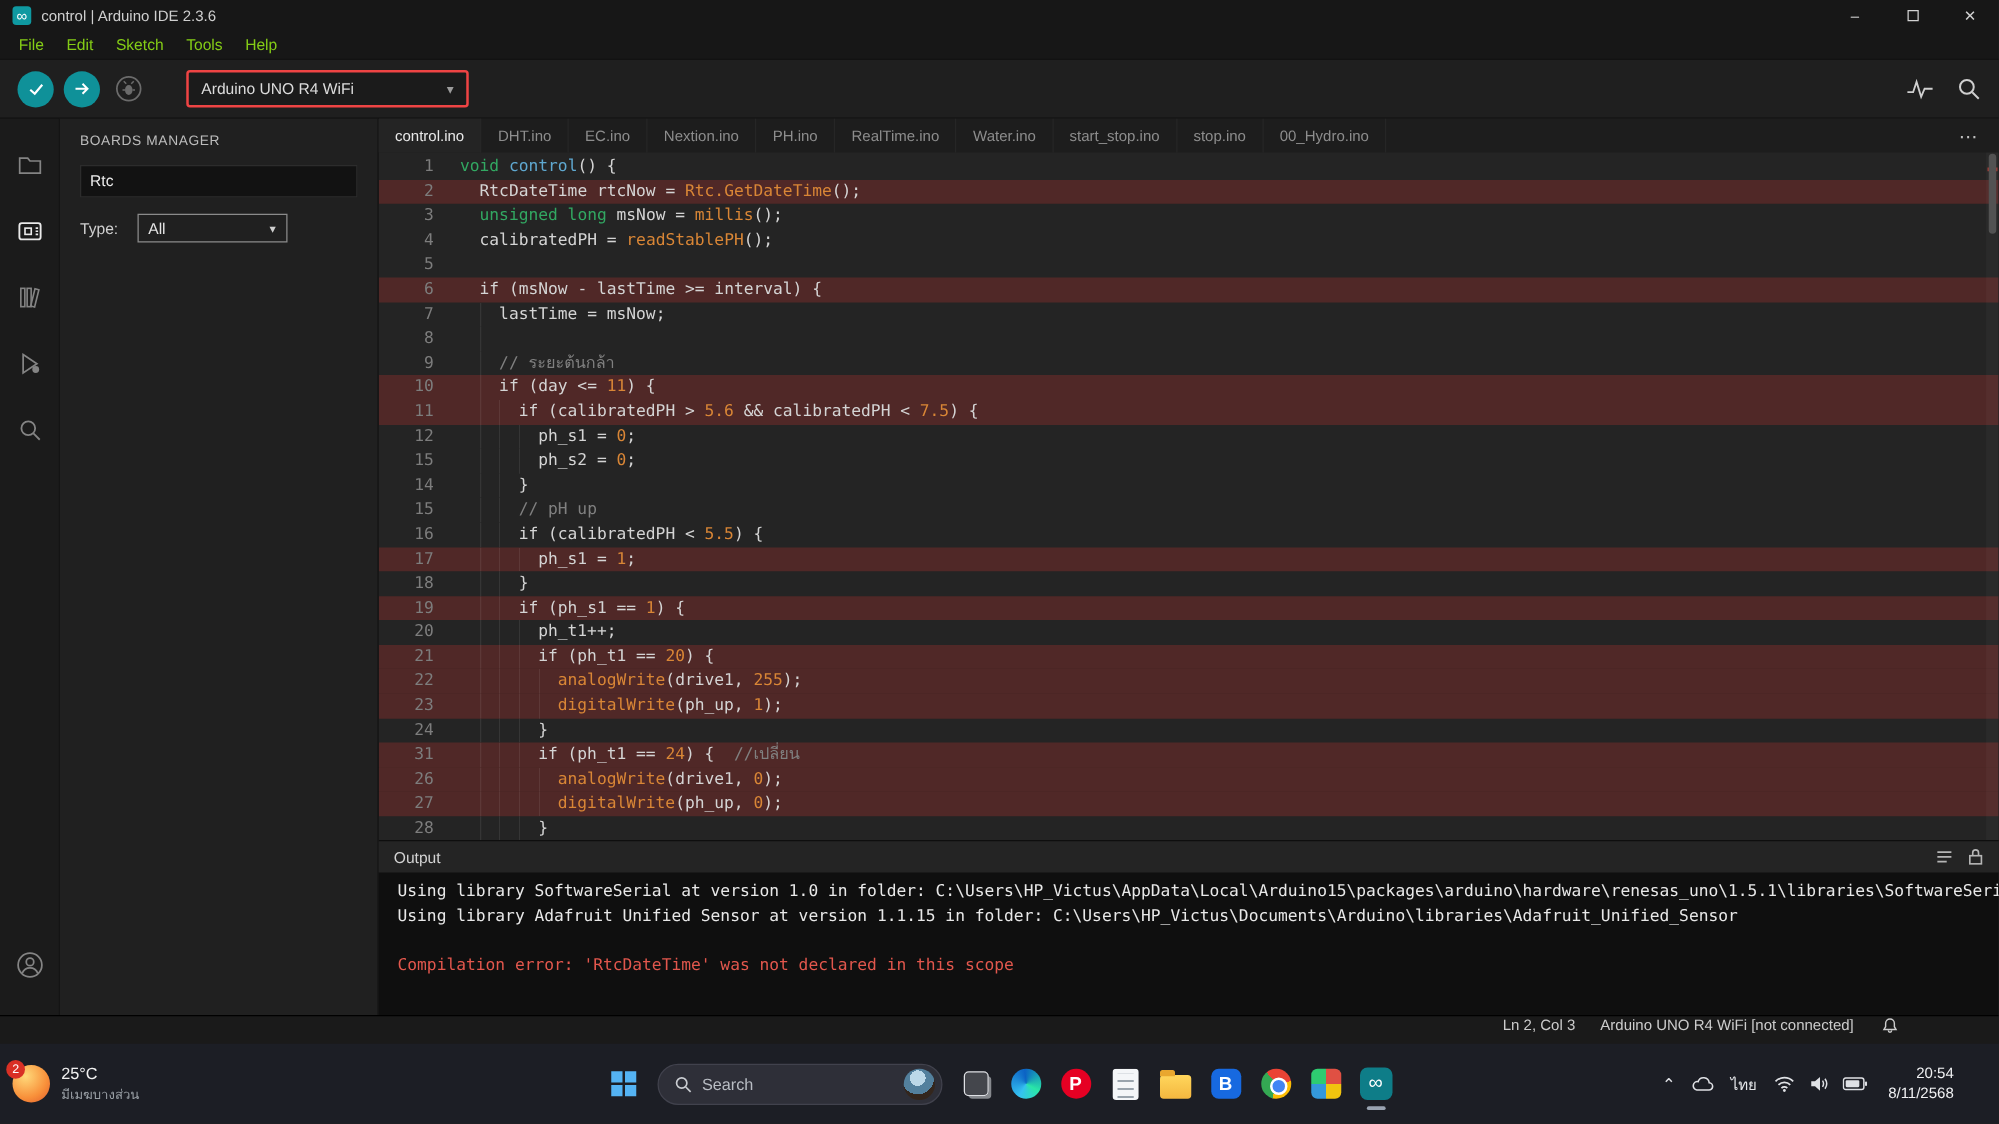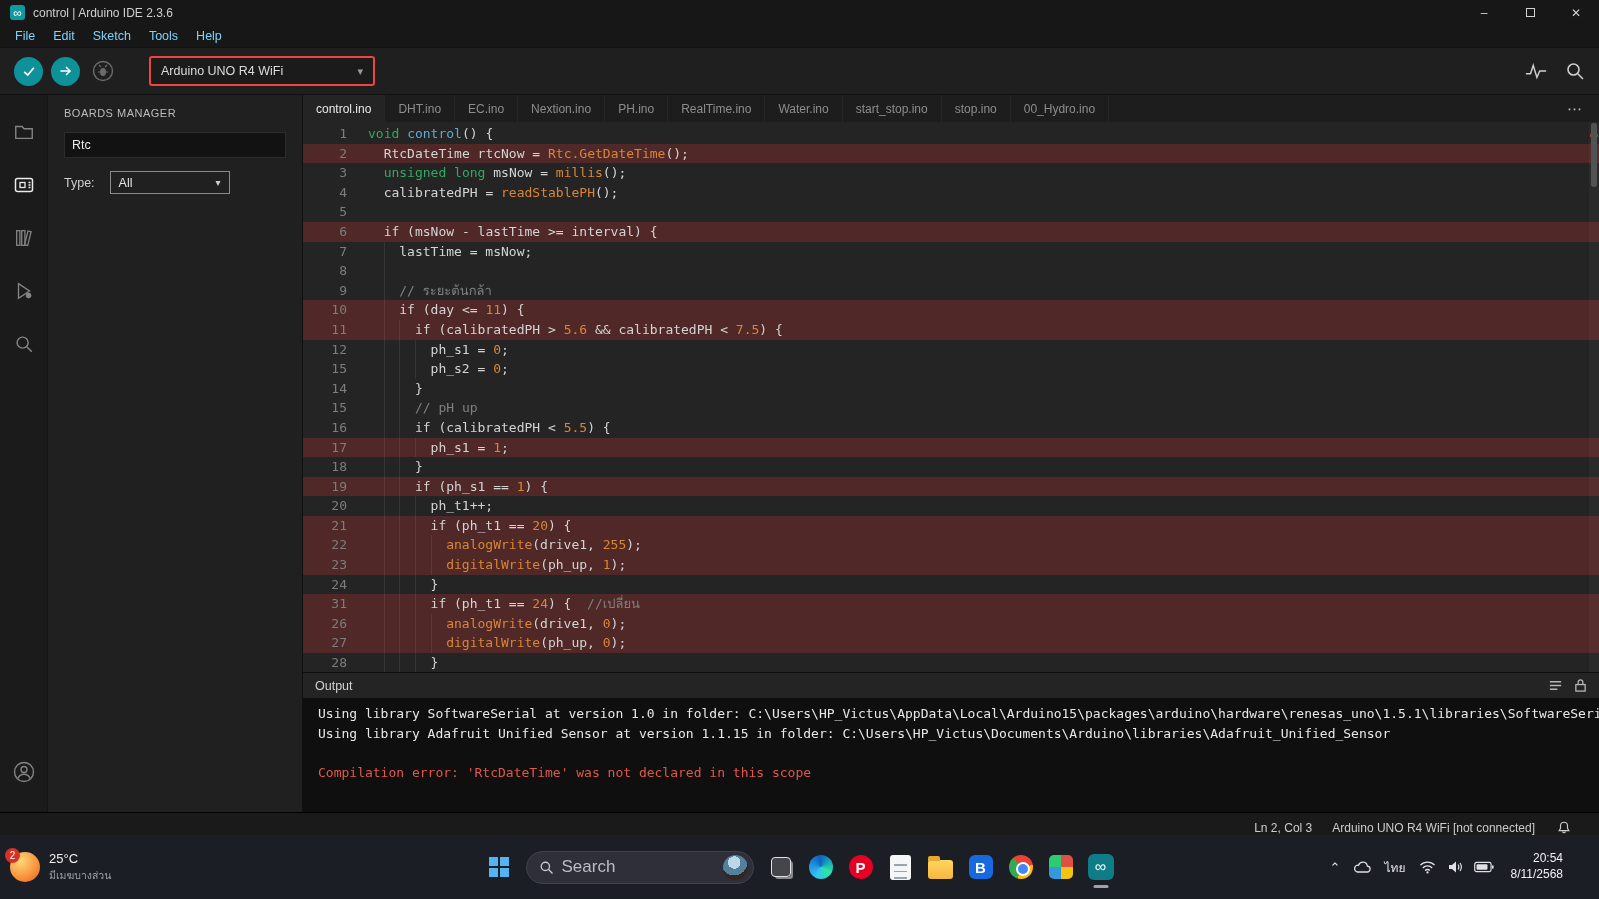--- a/index.html
+++ b/index.html
@@ -11,21 +11,21 @@
 
   .titlebar { height:25px; flex:none; background:#171717; display:flex; align-items:center; padding-left:10px; }
   .app-ico { width:15px; height:15px; border-radius:3px; background:#0f99a1; color:#fff; font-size:12px;
              display:flex; align-items:center; justify-content:center; line-height:1; }
   .tb-title { margin-left:8px; font-size:12px; color:#cfcfcf; }
   .win-btns { margin-left:auto; display:flex; height:100%; }
   .win-btn { width:46px; display:flex; align-items:center; justify-content:center; color:#d2d2d2; font-size:12px; }
   .max-box { width:9px; height:9px; border:1px solid #d2d2d2; }
 
   .menubar { height:23px; flex:none; background:#171717; display:flex; align-items:center; padding-left:6px; border-bottom:1px solid #121212; }
-  .menu-item { padding:0 9px; font-size:12.5px; color:#7dd3fc; height:100%; display:flex; align-items:center; }
+  .menu-item { padding:0 9px; font-size:12.5px; color:#84cc16; height:100%; display:flex; align-items:center; }
 
   .toolbar { height:47px; flex:none; background:#1f1f1f; display:flex; align-items:center; padding:0 14px; border-bottom:1px solid #111; }
   .round-btn { width:29px; height:29px; border-radius:50%; margin-right:8px; display:flex; align-items:center; justify-content:center; }
   .round-btn.teal { background:#0f9199; }
   .round-btn.ghost { background:transparent; }
   .board-select { margin-left:24px; width:226px; height:30px; background:#1b1b1b; border:2px solid #ef4444; border-radius:3px;
                   display:flex; align-items:center; padding:0 10px; font-size:12.5px; color:#dcdcdc; }
   .board-select .caret { margin-left:auto; color:#9c9c9c; font-size:11px; }
   .toolbar-right { margin-left:auto; display:flex; gap:18px; align-items:center; color:#cfcfcf; }
 
@@ -72,41 +72,41 @@
 
   .out-head { height:26px; flex:none; background:#242424; border-top:1px solid #0e0e0e; display:flex; align-items:center; padding:0 12px; }
   .out-title { font-size:12.5px; color:#d2d2d2; }
   .out-icons { margin-left:auto; display:flex; gap:11px; color:#b5b5b5; align-items:center; }
   .output { height:114px; flex:none; background:#0f0f0f; font-family:"DejaVu Sans Mono", monospace; font-size:13px;
             line-height:19.5px; padding:6px 0 0 15px; overflow:hidden; }
   .out-line { white-space:pre; }
   .out-line.plain { color:#e8e8e8; }
   .out-line.error { color:#e2574d; }
 
-  .statusbar { height:23px; flex:none; background:#1a1a1a; border-top:1px solid #000; display:flex; align-items:flex-end;
-               justify-content:flex-end; padding-right:28px; font-size:12px; color:#cccccc; }
+  .statusbar { height:23px; flex:none; background:#1a1a1a; border-top:1px solid #000; display:flex; align-items:flex-start;
+               justify-content:flex-end; padding-right:80px; font-size:12px; color:#cccccc; }
   .sb-cursor { margin-right:20px; }
   .sb-board { margin-right:22px; }
 
   
   .taskbar { height:64px; background:#1c1e25; position:relative; display:flex; align-items:center; justify-content:center; }
   .tb-weather { position:absolute; left:10px; display:flex; align-items:center; gap:9px; }
   .w-icon { width:30px; height:30px; border-radius:50%; background:radial-gradient(circle at 35% 30%, #ffd97a, #f8903a 60%, #e05a2b); position:relative; }
   .w-badge { position:absolute; left:-5px; top:-4px; width:15px; height:15px; border-radius:50%; background:#d93025; color:#fff;
              font-size:10px; display:flex; align-items:center; justify-content:center; }
   .w-temp { font-size:13px; color:#f0f0f0; }
   .w-desc { font-size:10.5px; color:#9aa0a6; margin-top:1px; }
 
   .tb-center { display:flex; align-items:center; gap:14px; }
   .tb-icon { width:26px; height:26px; display:flex; align-items:center; justify-content:center; position:relative; }
   .start-grid { width:20px; height:20px; display:grid; grid-template-columns:1fr 1fr; gap:2px; }
   .start-grid div { background:#54b3f3; }
   .tb-search { width:228px; height:33px; border-radius:17px; background:#2e2f38; border:1px solid #41424d;
                display:flex; align-items:center; padding:0 5px 0 12px; gap:8px; }
-  .tb-search .s-label { font-size:17px; color:#b9bdc4; }
+  .tb-search .s-label { font-size:13px; color:#b9bdc4; }
   .search-img { margin-left:auto; width:25px; height:25px; border-radius:50%;
                 background:radial-gradient(circle at 45% 30%, #bcd8e8 0 28%, #53809d 28% 58%, #33261d 58%); }
   .taskview { width:20px; height:20px; border:1.5px solid #dfe1e5; border-radius:4px; background:rgba(255,255,255,0.18); box-shadow:3px 3px 0 -1px rgba(223,225,229,0.55); }
   .edge-ico { width:24px; height:24px; border-radius:50%; background:conic-gradient(from 210deg, #35c1f1, #0b62c4 40%, #29e6a7 75%, #35c1f1); }
   .pin-ico { width:24px; height:24px; border-radius:50%; background:#e60023; color:#fff; font-weight:bold; font-size:15px;
              display:flex; align-items:center; justify-content:center; }
   .note-ico { width:21px; height:25px; background:#f4f6f8; border-radius:3px;
               background-image:repeating-linear-gradient(#f4f6f8 0 5px, #9aa4ad 5px 6.5px); background-size:13px 22px; background-position:4px 4px; background-repeat:no-repeat; }
   .folder-ico { width:25px; height:19px; background:linear-gradient(#ffd65c, #f4b73f); border-radius:3px; position:relative; margin-top:4px; }
   .folder-ico:before { content:""; position:absolute; top:-4px; left:0; width:12px; height:5px; background:#e9a72f; border-radius:2px 2px 0 0; }

